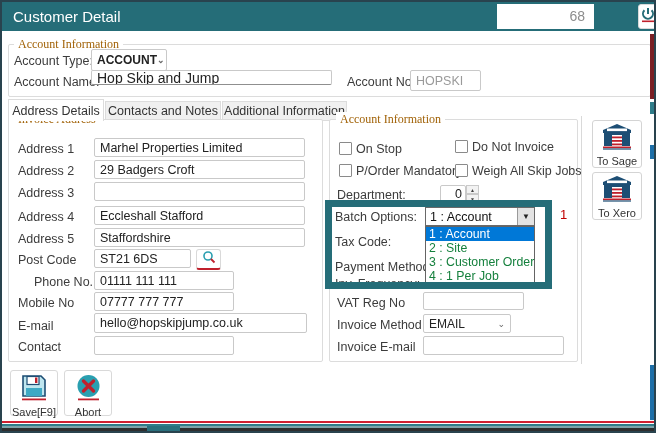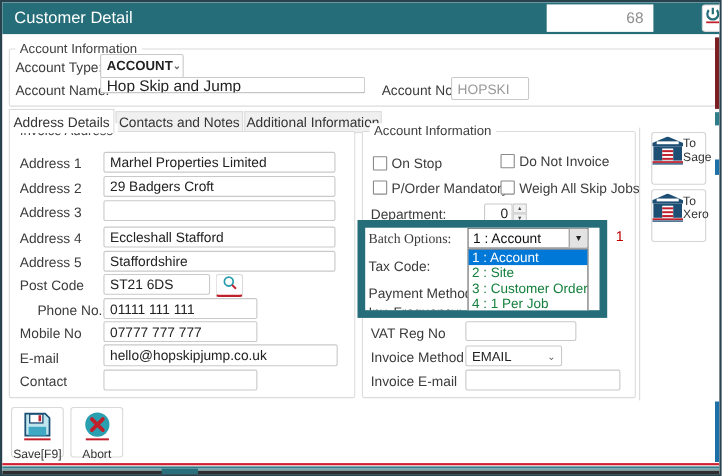--- a/index.html
+++ b/index.html
@@ -7,21 +7,21 @@
   body { font-family: "Liberation Sans", sans-serif; background:#ffffff; }
   .window { position:absolute; top:0; left:0; width:656px; height:433px;
             background:#ffffff; border:2px solid #29434e; overflow:hidden; }
   .titlebar { position:absolute; top:0; left:0; right:0; height:29px; background:#256d78; }
   .title { position:absolute; left:11px; top:6px; color:#ffffff; font-size:15px; }
   .counter-box { position:absolute; left:495px; top:2px; width:97px; height:25px; background:#fff; }
   .counter { position:absolute; right:9px; top:4px; color:#8d8d8d; font-size:14px; }
   .power-btn { position:absolute; left:636px; top:2px; width:19px; height:25px; background:#fff;
                border:1px solid #d9d9d9; border-radius:3px; display:flex; align-items:center; justify-content:center; }
   .groupbox { position:absolute; border:1px solid #dcdcdc; border-radius:2px; background:#fff; }
-  .group-label { position:absolute; top:-8px; background:#fff; padding:0 4px; font-size:12px; color:#404040; white-space:nowrap; }
+  .group-label { position:absolute; top:-8px; background:#fff; padding:0 4px; font-size:12px; color:#a16207; white-space:nowrap;font-family:Liberation Serif, serif; }
   .lbl { position:absolute; font-size:12.5px; color:#3c3c3c; white-space:nowrap; }
   .tbx { position:absolute; border:1px solid #c9c9c9; border-radius:2px; background:#fff;
          font-family:"Liberation Sans",sans-serif; font-size:12.5px; color:#222; padding:0 5px; outline:none; }
   .tbx.gray { color:#9a9a9a; }
   .combo { position:absolute; border:1px solid #c9c9c9; border-radius:2px; background:#fff;
            font-size:12px; color:#222; display:flex; align-items:center; padding:0 5px; }
   .combo .chev { margin-left:auto; font-size:9px; color:#666; }
   .tab { position:absolute; font-size:12.5px; color:#333; display:flex; align-items:center; justify-content:center; }
   .tab.active { background:#fff; border:1px solid #dcdcdc; border-bottom:none; z-index:2; }
   .tab.inactive { background:#f0f0f0; border:1px solid #dcdcdc; }
@@ -36,21 +36,21 @@
   .classic-combo .txt { padding-left:4px; }
   .dd-btn { margin-left:auto; width:17px; height:100%; background:#e3e3e3; border-left:1px solid #9a9a9a;
             display:flex; align-items:center; justify-content:center; font-size:8px; color:#222; }
   .dd-list { position:absolute; left:93px; top:19px; width:110px; height:59px; background:#fff;
              border:1px solid #646464; z-index:7; }
   .dd-item { height:14px; line-height:14px; font-size:12.3px; color:#15803d; padding-left:3px; white-space:nowrap; }
   .dd-item.selected { background:#0078d7; color:#fff; }
   .badge-1 { position:absolute; left:551px; top:202px; width:21px; height:20px; background:#fff;
              color:#c00000; font-size:13px; display:flex; align-items:center; justify-content:center; z-index:4; }
   .side-btn { position:absolute; width:50px; height:48px; background:#fff; border:1px solid #d4d4d4;
-              border-radius:3px; display:flex; flex-direction:row; justify-content:flex-start; padding-top:3px; }
+              border-radius:3px; display:flex; flex-direction:column; align-items:center; justify-content:flex-start; padding-top:3px; }
   .side-btn .cap { font-size:11px; color:#333; margin-top:1px; }
   .foot-btn { position:absolute; width:48px; height:46px; background:#fff; border:1px solid #d9d9d9;
               border-radius:3px; display:flex; flex-direction:column; align-items:center; justify-content:flex-start; padding-top:3px; }
   .foot-btn .cap { font-size:11px; color:#333; margin-top:1px; }
   .divider-v { position:absolute; background:#d9d9d9; }
   .stripe { position:absolute; left:0; right:0; }
   .search-btn { position:absolute; left:194px; top:247px; width:25px; height:21px; background:#fff;
                 border:1px solid #d9d9d9; border-bottom:2px solid #c0202c; border-radius:3px;
                 display:flex; align-items:center; justify-content:center; }
   .edge-seg { position:absolute; width:4px; right:0; }
@@ -156,21 +156,21 @@
   <span class="lbl" style="left:470px; top:162px;">Weigh All Skip Jobs</span>
 
   <span class="lbl" style="left:335px; top:186px;">Department:</span>
   <input class="tbx" style="left: 438px; top: 183px; width: 26px; height: 18px; text-align: right; padding: 0px 3px;" value="0">
   <div style="position:absolute; left:464px; top:183px;">
     <div class="spin-btn">▲</div>
     <div class="spin-btn">▼</div>
   </div>
 
   <div class="overlay">
-    <span class="ov-lbl" style="left:3px; top:3px;font-family:Liberation Serif, serif;">Batch Options:</span>
+    <span class="ov-lbl" style="left:3px; top:3px;">Batch Options:</span>
     <div class="classic-combo">
       <span class="txt">1 : Account</span>
       <span class="dd-btn">▼</span>
     </div>
     <div class="dd-list">
       <div class="dd-item selected">1 : Account</div>
       <div class="dd-item">2 : Site</div>
       <div class="dd-item">3 : Customer Order</div>
       <div class="dd-item">4 : 1 Per Job</div>
     </div>

